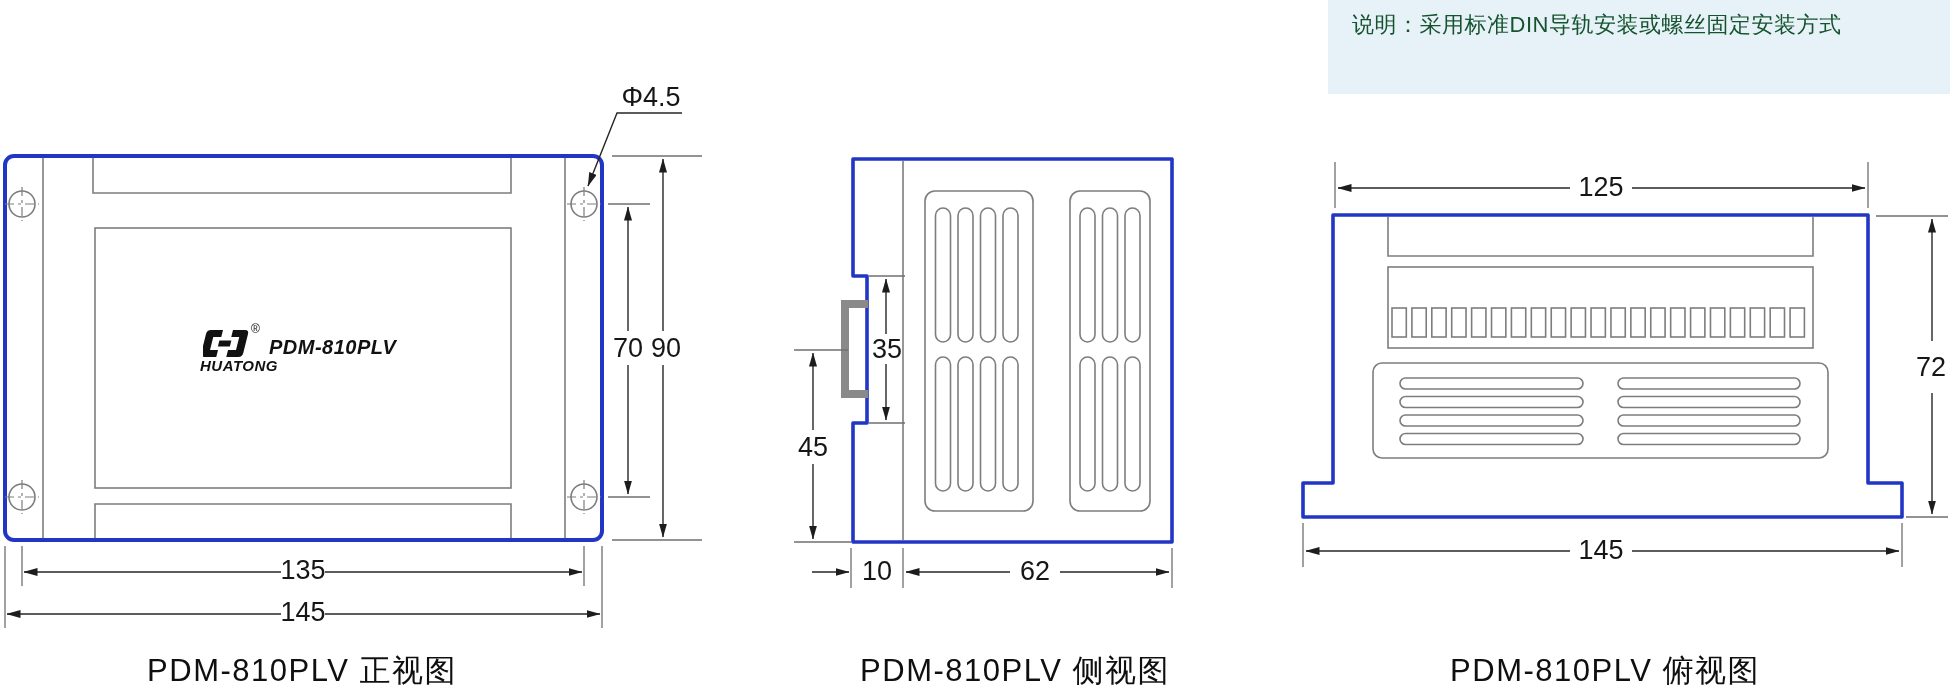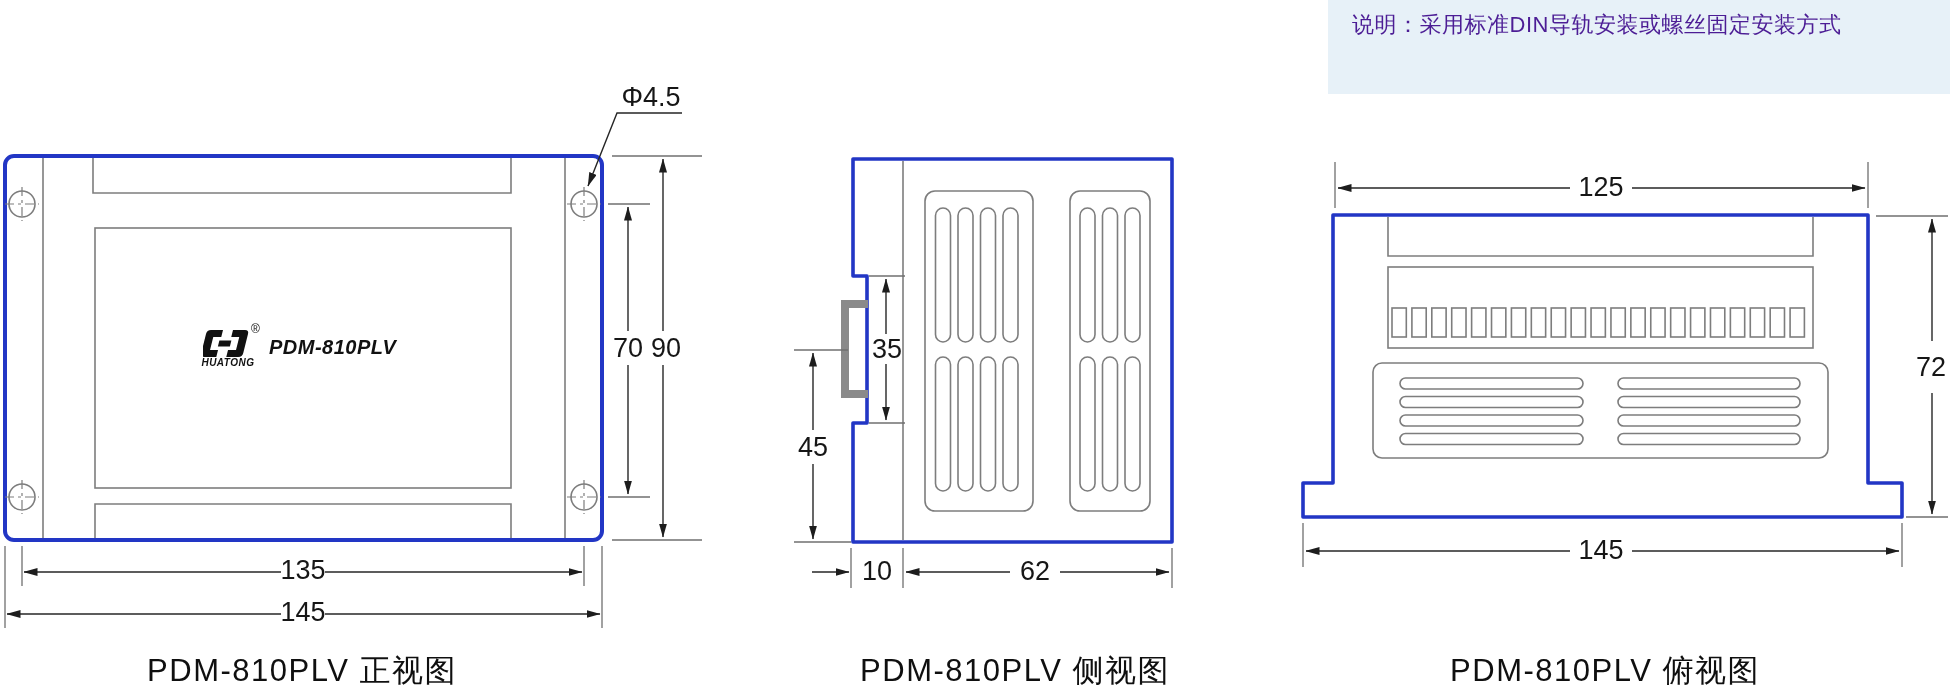--- a/index.html
+++ b/index.html
@@ -16,36 +16,36 @@
   .blue2{fill:#fff;stroke:var(--blue);stroke-width:3.6;stroke-linejoin:round;}
   .thin{fill:none;stroke:var(--grey);stroke-width:1.6;}
   .cross{fill:none;stroke:var(--grey);stroke-width:1.2;stroke-dasharray:9 4 3 4;}
   .ext{fill:none;stroke:var(--ext);stroke-width:1.3;}
   .dim{fill:none;stroke:#262626;stroke-width:1.4;}
   .clipstroke{fill:none;stroke:var(--clip);stroke-width:8;}
   .dimtxt{font:27px "Liberation Sans",sans-serif;fill:var(--ink);text-anchor:middle;dominant-baseline:central;}
 
   
   .note-box{position:absolute;left:1328px;top:0;width:622px;height:94px;
-    background:var(--notebg);color:#4c1d95;font-size:22px;letter-spacing:.5px;}
+    background:var(--notebg);color:#14532d;font-size:22px;letter-spacing:.5px;}
   .note-box .nline{position:absolute;left:24px;white-space:nowrap;}
   .note-box .nline1{top:10px;}
   .note-box .nline2{top:54px;}
 
   
   .caption{position:absolute;top:650px;transform:translateX(-50%);
     font-size:31px;color:#0f0f0f;letter-spacing:1.5px;white-space:nowrap;}
   .cap-front{left:302px;} .cap-side{left:1015px;} .cap-top{left:1605px;}
 
   
   .front-label{position:absolute;left:203px;top:326px;width:270px;height:52px;color:#111;}
   .front-label .logo-mark{position:absolute;left:0;top:3px;}
   .front-label .reg{position:absolute;left:48px;top:-4px;font-size:12px;}
   .front-label .brand{position:absolute;left:-3px;top:31px;width:56px;text-align:center;
-    font-size:10px;font-weight:bold;font-style:italic;letter-spacing:.5px;}
+    font-size:15px;font-weight:bold;font-style:italic;letter-spacing:.5px;}
   .front-label .model{position:absolute;left:66px;top:10px;font-size:20px;font-weight:bold;
     font-style:italic;letter-spacing:.5px;white-space:nowrap;}
 </style>
 </head>
 <body>
 
 <div class="canvas">
 
   <svg width="1950" height="685" viewBox="0 0 1950 685">
     <defs>

